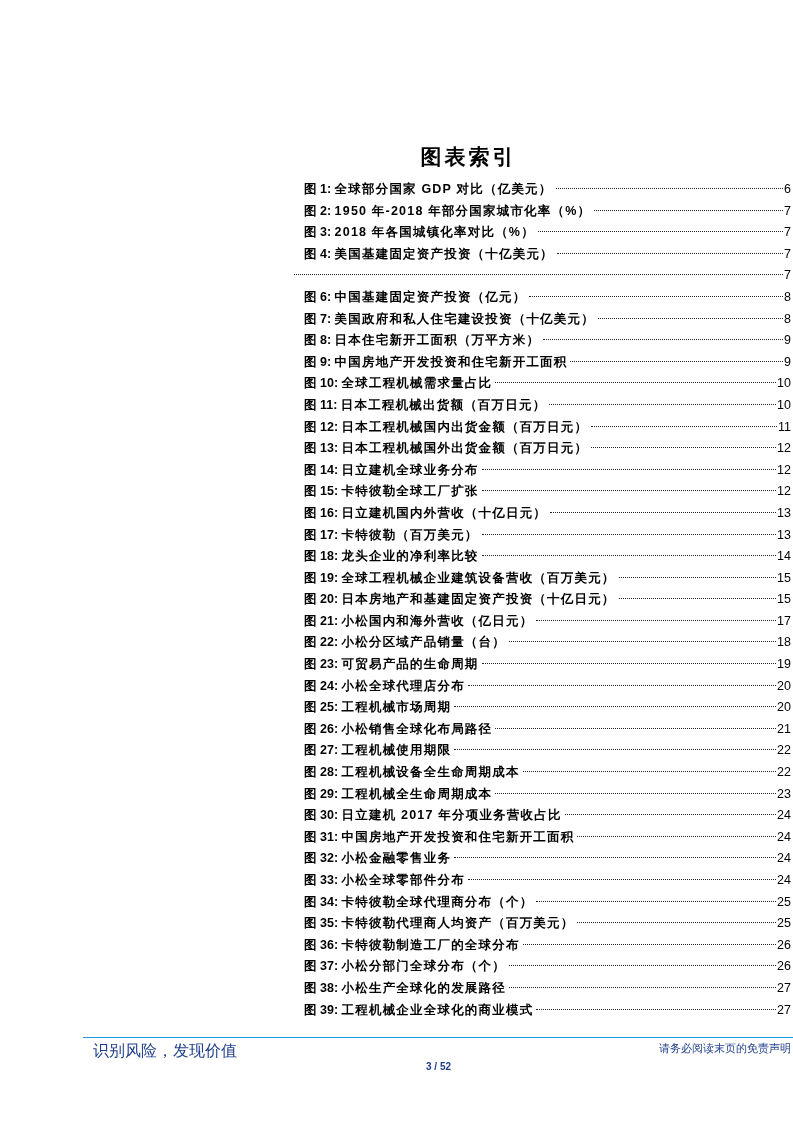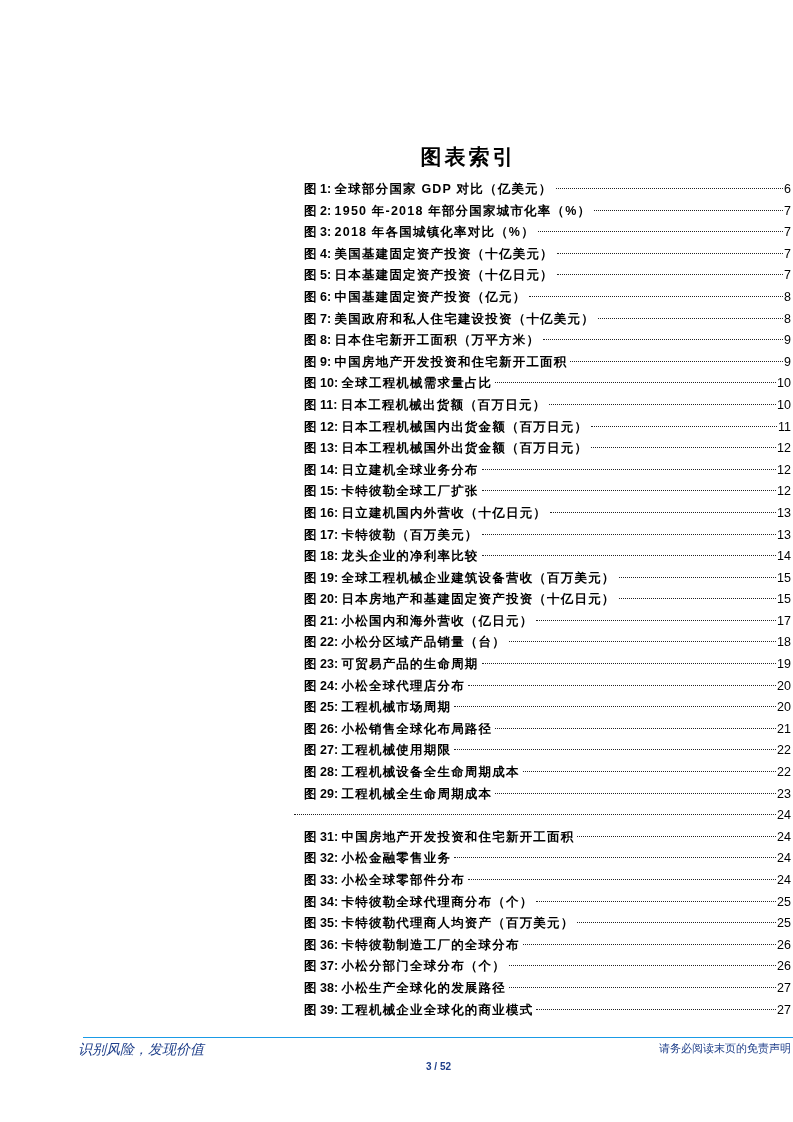--- a/index.html
+++ b/index.html
@@ -21,22 +21,22 @@
     .toc-text { font-weight: bold; letter-spacing: 1.2px; }
     .toc-dots {
       flex: 1; margin: 0 1px 0 3px; border-bottom: 1.2px dotted #222;
       transform: translateY(-4px); min-width: 10px;
     }
     .toc-page { white-space: nowrap; font-weight: normal; color: #000; }
     .footer-line {
       position: absolute; left: 41px; top: 1037px; width: 710px; height: 1px; background: #1a9be6;
     }
     .footer-left {
-      position: absolute; left: 36px; top: 1041px;
-      font-family: "DejaVu Sans", sans-serif; font-size: 14px; color: #1f3f8a; font-style: italic;
+      position: absolute; left: 51px; top: 1041px;
+      font-family: "DejaVu Sans", sans-serif; font-size: 16px; color: #1f3f8a;
     }
     .footer-right {
       position: absolute; right: 44px; top: 1041px;
       font-family: "DejaVu Sans", sans-serif; font-size: 11px; color: #1f3f8a;
     }
     .page-num {
       position: absolute; left: 0; width: 793px; top: 1061px; text-align: center; padding-left: 0;
       font-family: "Liberation Sans", sans-serif; font-weight: bold; font-size: 10px; color: #1f3f8a;
     }
   </style>
@@ -61,21 +61,20 @@
         <span class="toc-label"><span class="toc-prefix">图 3:</span>&nbsp;<span class="toc-text">2018 年各国城镇化率对比（%）</span></span>
         <span class="toc-dots"></span>
         <span class="toc-page">7</span>
       </div>
       <div class="toc-row">
         <span class="toc-label"><span class="toc-prefix">图 4:</span>&nbsp;<span class="toc-text">美国基建固定资产投资（十亿美元）</span></span>
         <span class="toc-dots"></span>
         <span class="toc-page">7</span>
       </div>
       <div class="toc-row">
-        <span class="toc-label"><span class="toc-prefix">图 5:</span>&nbsp;<span class="toc-text">日本基建固定资产投资（十亿日元）</span></span>
         <span class="toc-dots"></span>
         <span class="toc-page">7</span>
       </div>
       <div class="toc-row">
         <span class="toc-label"><span class="toc-prefix">图 6:</span>&nbsp;<span class="toc-text">中国基建固定资产投资（亿元）</span></span>
         <span class="toc-dots"></span>
         <span class="toc-page">8</span>
       </div>
       <div class="toc-row">
         <span class="toc-label"><span class="toc-prefix">图 7:</span>&nbsp;<span class="toc-text">美国政府和私人住宅建设投资（十亿美元）</span></span>
@@ -186,20 +185,21 @@
         <span class="toc-label"><span class="toc-prefix">图 28:</span>&nbsp;<span class="toc-text">工程机械设备全生命周期成本</span></span>
         <span class="toc-dots"></span>
         <span class="toc-page">22</span>
       </div>
       <div class="toc-row">
         <span class="toc-label"><span class="toc-prefix">图 29:</span>&nbsp;<span class="toc-text">工程机械全生命周期成本</span></span>
         <span class="toc-dots"></span>
         <span class="toc-page">23</span>
       </div>
       <div class="toc-row">
+        <span class="toc-label"><span class="toc-prefix">图 30:</span>&nbsp;<span class="toc-text">日立建机 2017 年分项业务营收占比</span></span>
         <span class="toc-dots"></span>
         <span class="toc-page">24</span>
       </div>
       <div class="toc-row">
         <span class="toc-label"><span class="toc-prefix">图 31:</span>&nbsp;<span class="toc-text">中国房地产开发投资和住宅新开工面积</span></span>
         <span class="toc-dots"></span>
         <span class="toc-page">24</span>
       </div>
       <div class="toc-row">
         <span class="toc-label"><span class="toc-prefix">图 32:</span>&nbsp;<span class="toc-text">小松金融零售业务</span></span>

